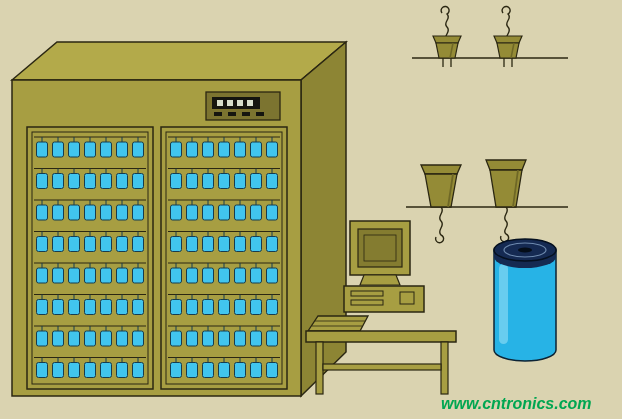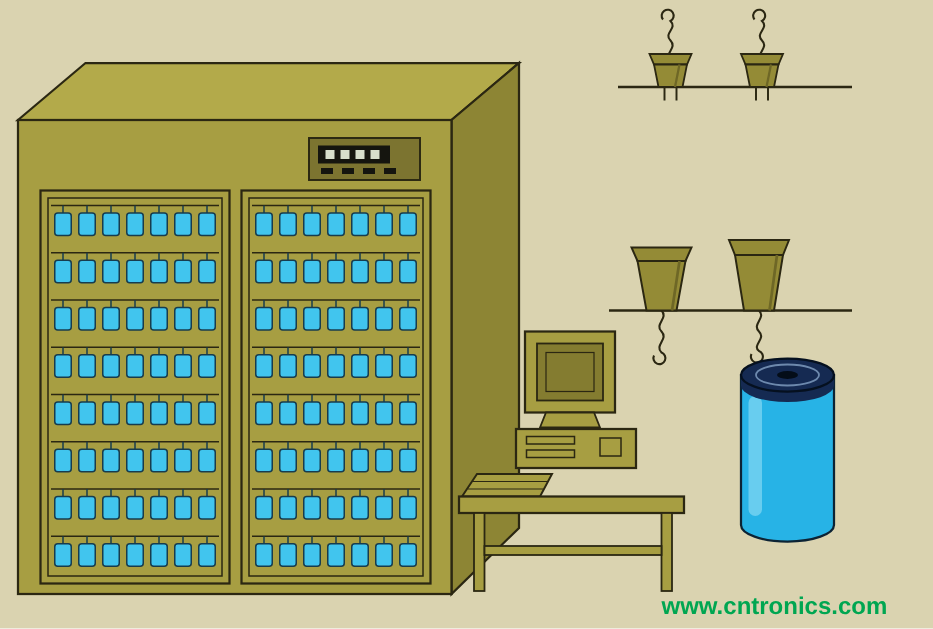--- a/index.html
+++ b/index.html
@@ -2,20 +2,21 @@
 <html style="--background: #dad3b0; --outline: #2b2712; --cabinet-front: #a79e42; --cabinet-top: #b3aa4a; --cabinet-side: #8d8534; --panel-body: #7c7430; --panel-display: #15150f; --panel-segment: #d8decc; --capacitor-fill: #41c5ee; --capacitor-stroke: #173c4e; --small-cap-fill: #948b36; --small-cap-shade: #6e6726; --equipment-fill: #a79e42; --screen-fill: #847c30; --big-cap-body: #27b3e6; --big-cap-top: #152a52; --big-cap-highlight: #9fe2f6; --watermark-color: #00a651;"><head>
 <meta charset="utf-8">
 <style>
   html,body{margin:0;padding:0;background:#ffffff;}
   .stage{
     position:relative;
     width:622px;height:419px;
     background:var(--background,#dad3b0);
     overflow:hidden;
     font-family:"Liberation Sans",sans-serif;
+    font-style:italic;
   }
   svg{position:absolute;left:0;top:0;display:block;}
 </style>
 </head>
 <body>
 
 <div class="stage">
 <svg width="622" height="419" viewBox="0 0 622 419">
 
   <g>

